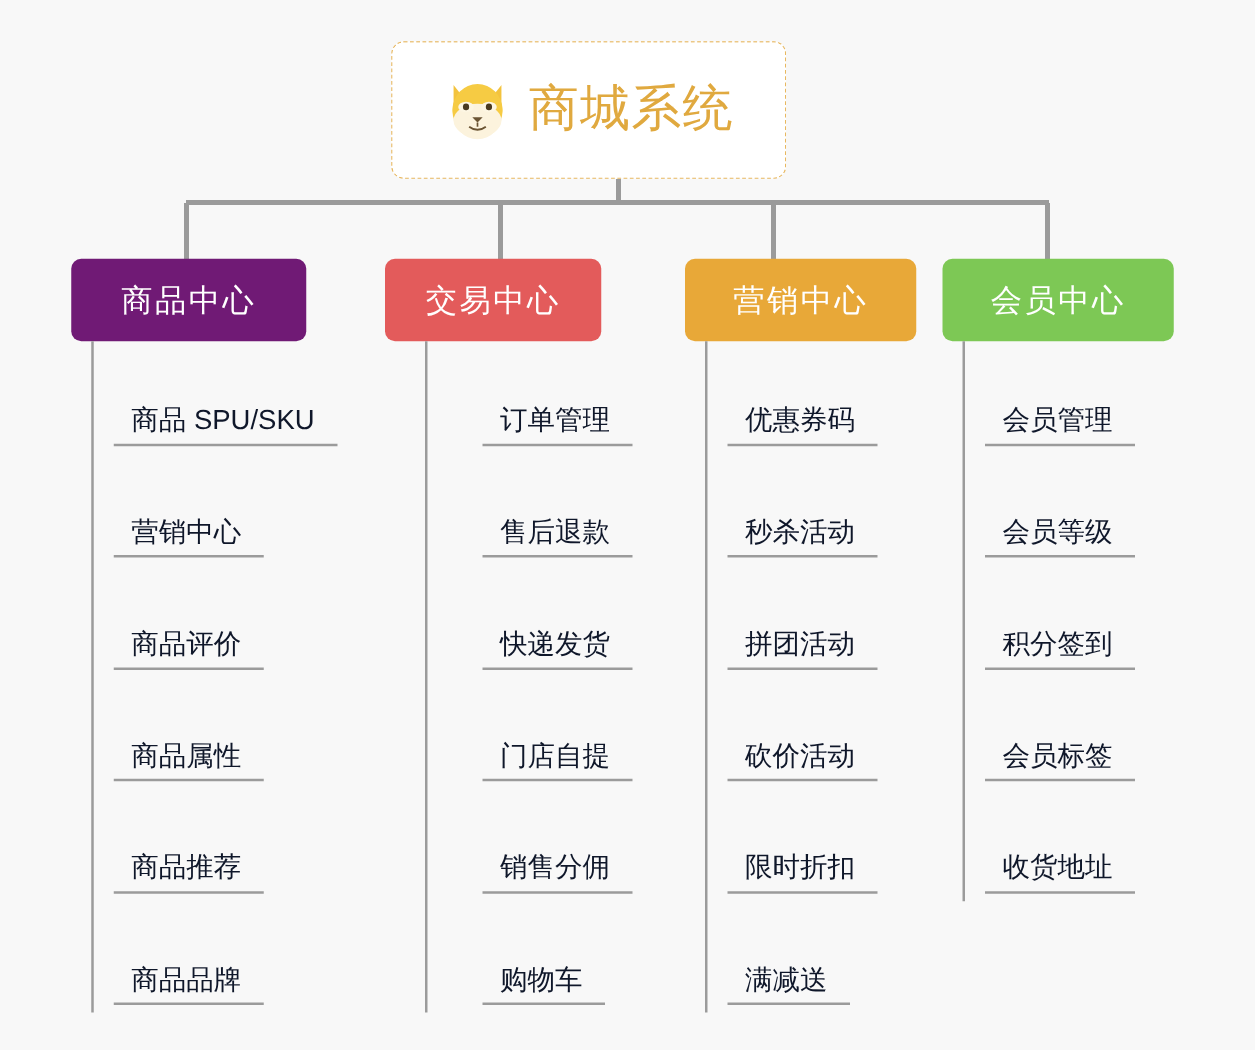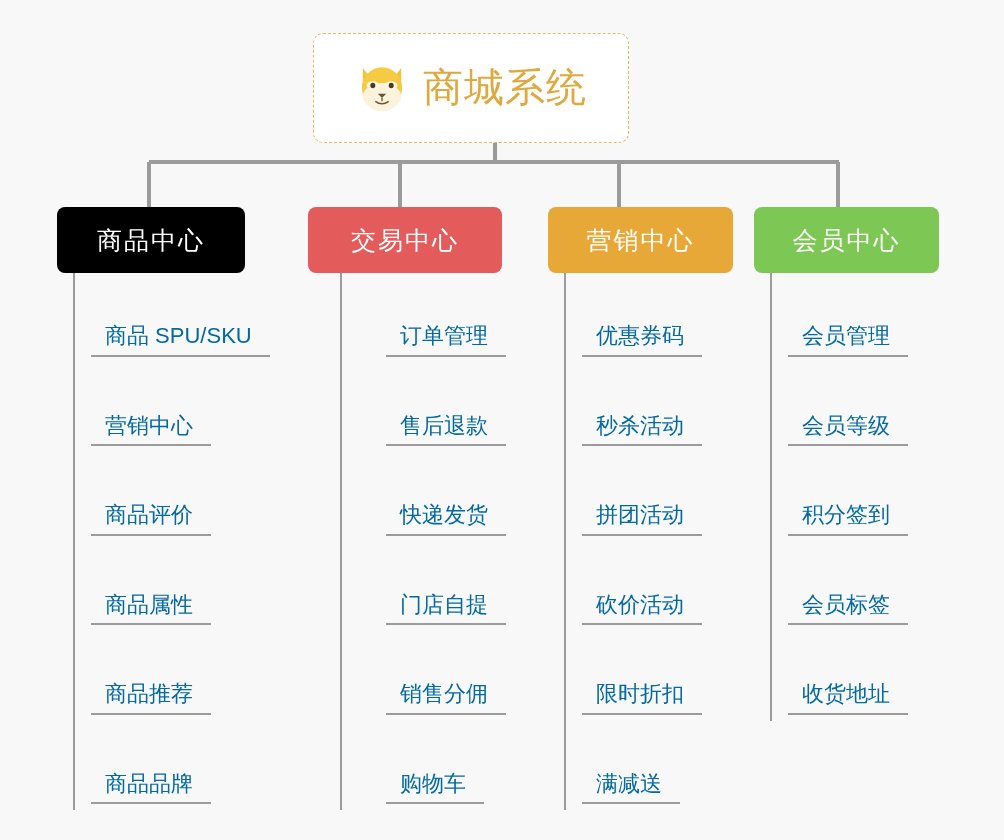--- a/index.html
+++ b/index.html
@@ -99,21 +99,21 @@
     box-sizing: border-box;
     display: flex;
     align-items: flex-end;
     padding-left: 32px;
     padding-bottom: 6px;
   }
   .leaf-text {
     display: inline-block;
     font-size: 22px;
     line-height: 1.1;
-    color: #0369a1;
+    color: #0f172a;
     white-space: nowrap;
     border-bottom: 2px solid #9b9b9b;
     padding: 0 18px 6px 0;
     margin-left: -14px;
     padding-left: 14px;
   }
 </style>
 </head>
 <body>
 
@@ -145,21 +145,21 @@
       <ellipse cx="43" cy="27" rx="3" ry="3.2" fill="#4a3a20"></ellipse>
       <path d="M27 37 h10 l-5 5 Z" fill="#6b5433"></path>
       <path d="M32 42 v4" stroke="#6b5433" stroke-width="1.6" fill="none"></path>
       <path d="M24 46 q8 6 16 0" stroke="#6b5433" stroke-width="1.8" fill="none"></path>
     </svg>
     <span class="root-label">商城系统</span>
   </div>
 
   <div id="columns-host">
       <div class="column" style="left: 57px; width: 188px;">
-        <div class="cat-box" style="background: #000000; width: 188px; align-items: center;">
+        <div class="cat-box" style="background: #701a75; width: 188px; align-items: center;">
           <span>商品中心</span>
         </div>
         <div class="leaf-list" style="margin-left: 16px;">
           <div class="leaf-item">
             <span class="leaf-text">商品 SPU/SKU</span>
           </div>
           <div class="leaf-item">
             <span class="leaf-text">营销中心</span>
           </div>
           <div class="leaf-item">
@@ -170,21 +170,21 @@
           </div>
           <div class="leaf-item">
             <span class="leaf-text">商品推荐</span>
           </div>
           <div class="leaf-item">
             <span class="leaf-text">商品品牌</span>
           </div>
         </div>
       </div>
       <div class="column" style="left: 308px; width: 185px;">
-        <div class="cat-box" style="background: rgb(227, 91, 91); width: 194px;">
+        <div class="cat-box" style="background: rgb(227, 91, 91); width: 173px;">
           <span>交易中心</span>
         </div>
         <div class="leaf-list" style="margin-left: 32px; padding-left: 28px;">
           <div class="leaf-item">
             <span class="leaf-text">订单管理</span>
           </div>
           <div class="leaf-item">
             <span class="leaf-text">售后退款</span>
           </div>
           <div class="leaf-item">

